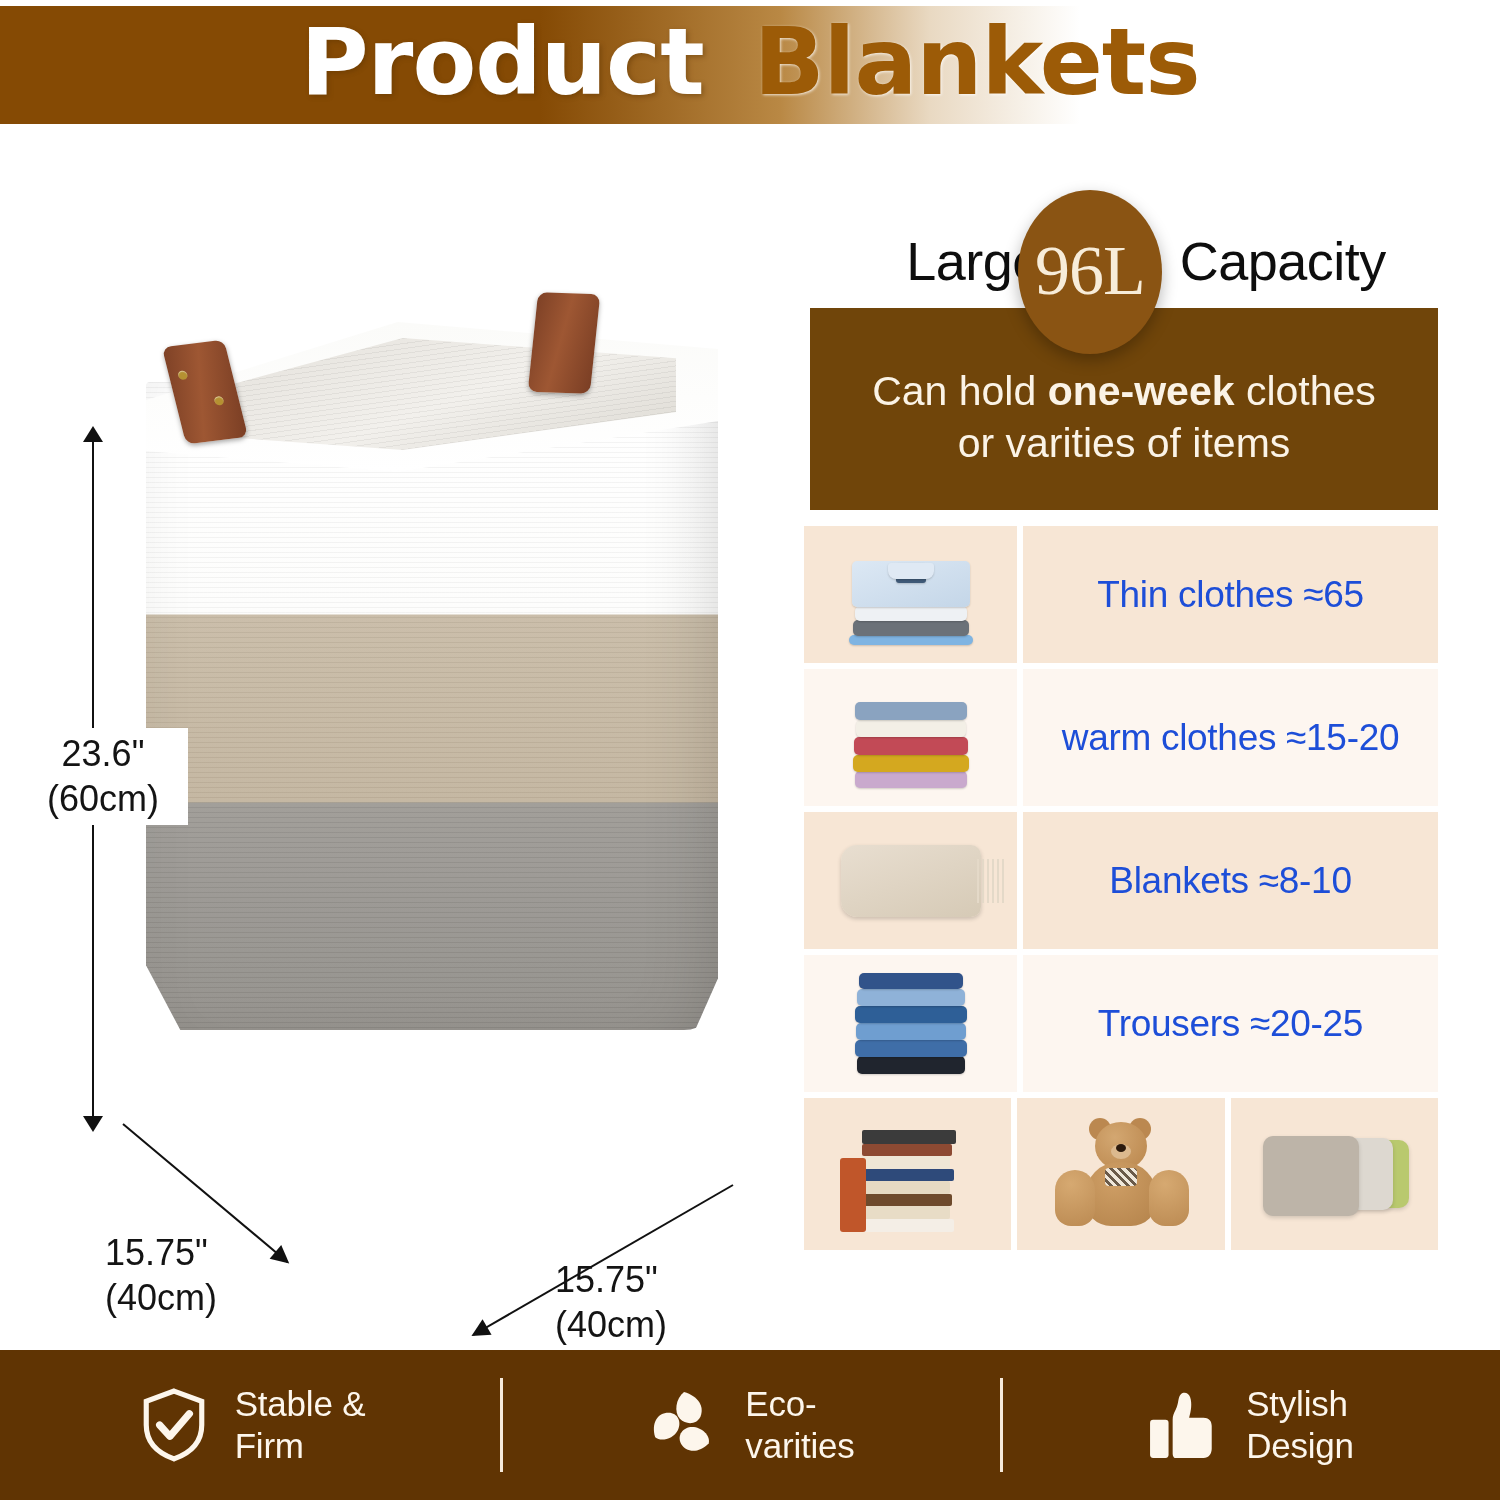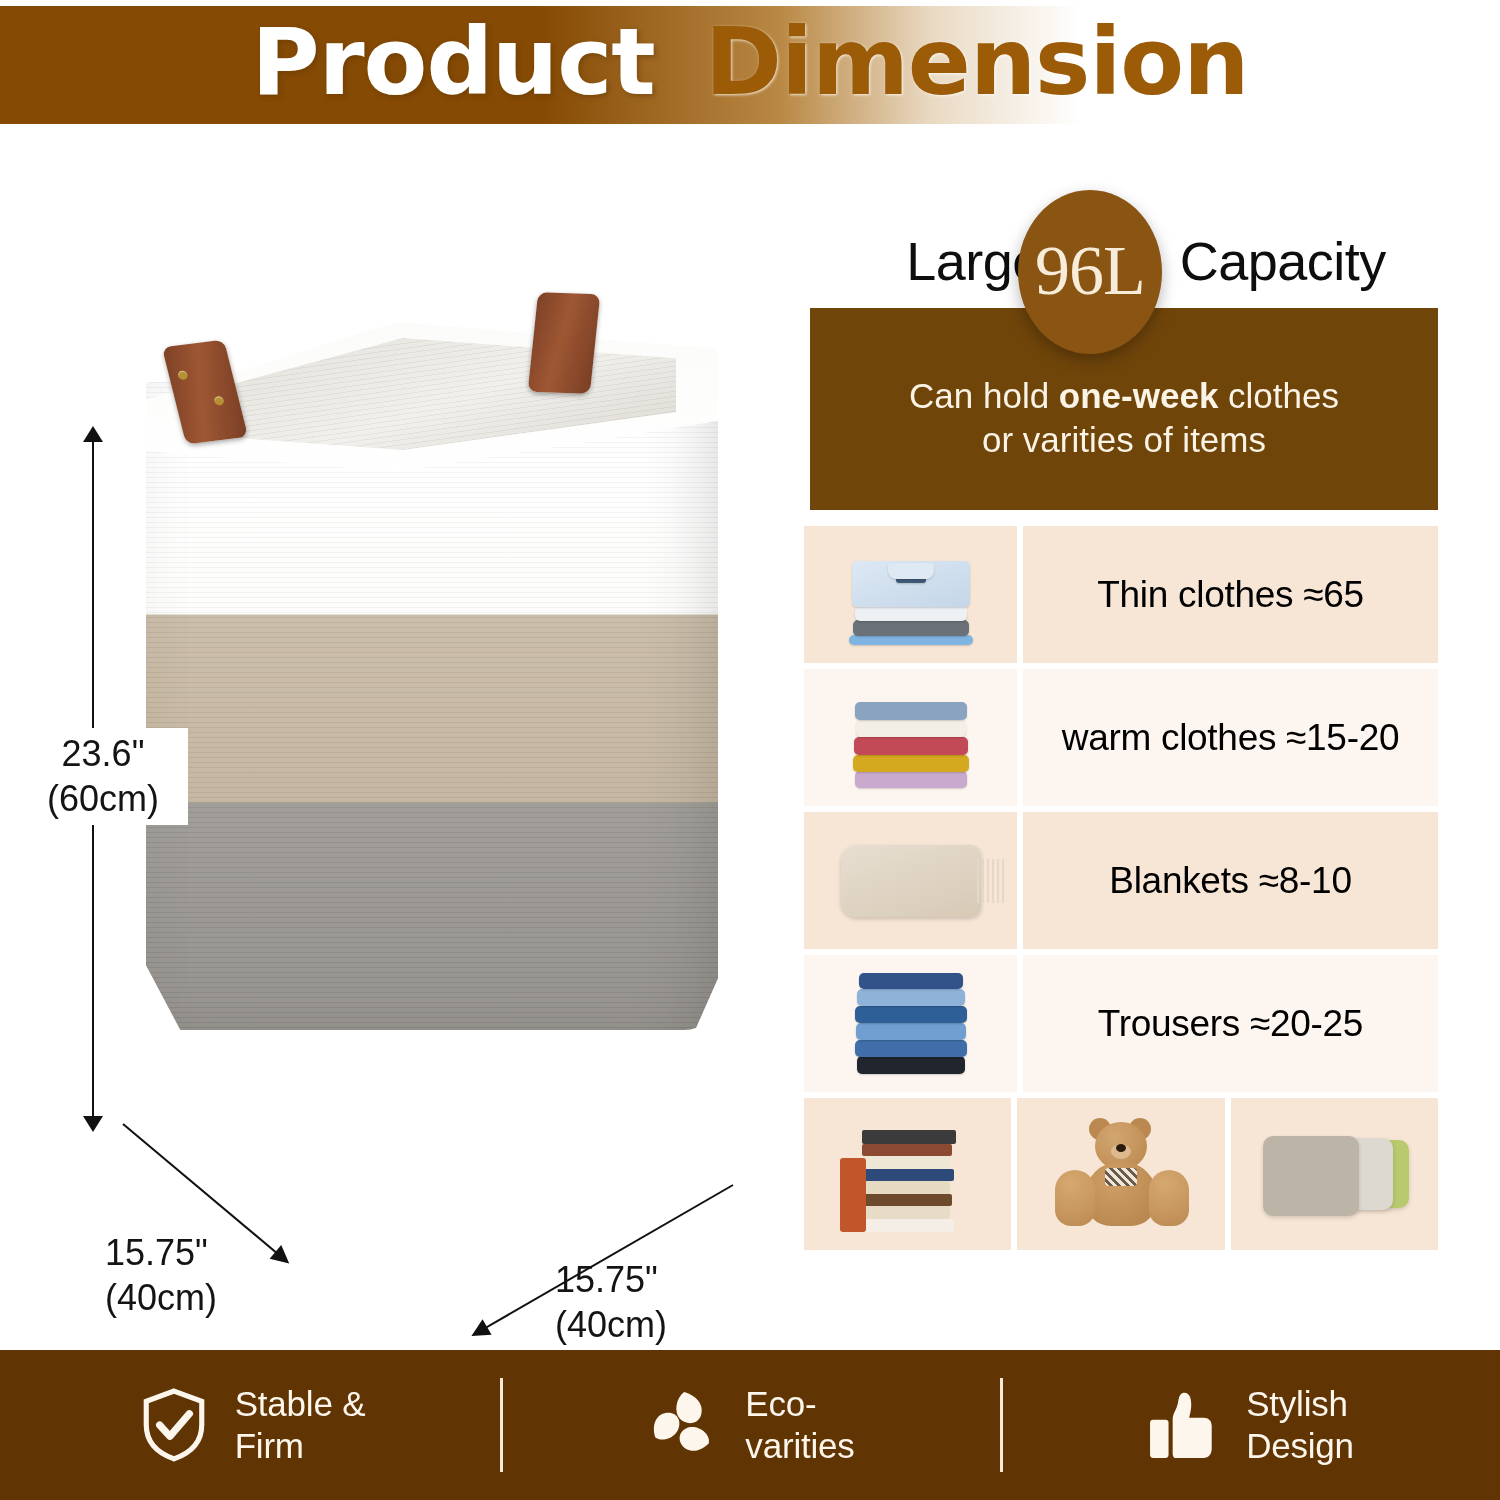--- a/index.html
+++ b/index.html
@@ -234,21 +234,21 @@
     background: #70450a;
     display: flex;
     flex-direction: column;
     align-items: center;
     justify-content: center;
     z-index: 2;
     padding-top: 18px;
   }
   .hold-box .line {
     color: #fbf3e6;
-    font-size: 35px;
+    font-size: 41px;
     line-height: 1.26;
     text-align: left;
     white-space: nowrap;
   }
   .hold-box .line b { font-weight: bold; }
 
   
   .cap-table {
     position: absolute;
     left: 14px; top: 408px;
@@ -265,21 +265,21 @@
     display: flex;
     align-items: center;
     justify-content: center;
   }
   .cap-cell-text {
     flex: 1;
     display: flex;
     align-items: center;
     justify-content: center;
     font-size: 37px;
-    color: #000000;
+    color: #1d4ed8;
     letter-spacing: -0.3px;
   }
   .tone-a { background: #f7e6d5; }
   .tone-b { background: #fdf6f0; }
 
   .cap-row-trio { display: flex; gap: 6px; height: 152px; }
   .cap-row-trio > div {
     flex: 1;
     display: flex;
     align-items: center;
@@ -399,21 +399,21 @@
     line-height: 1.2;
     white-space: pre-line;
     letter-spacing: -0.2px;
   }
 </style>
 </head>
 <body>
 
 <div class="header">
   <span class="header-word hw-light">Product</span>
-  <span class="header-word hw-dark">Dimension</span>
+  <span class="header-word hw-dark">Blankets</span>
 </div>
 
 <div class="left-panel">
 
   <div class="basket-stage">
     <div class="basket-body"></div>
     <div class="rim-outer"></div>
     <div class="rim-inner"></div>
     <div class="handle handle-left">
       <i class="rivet r1"></i>

